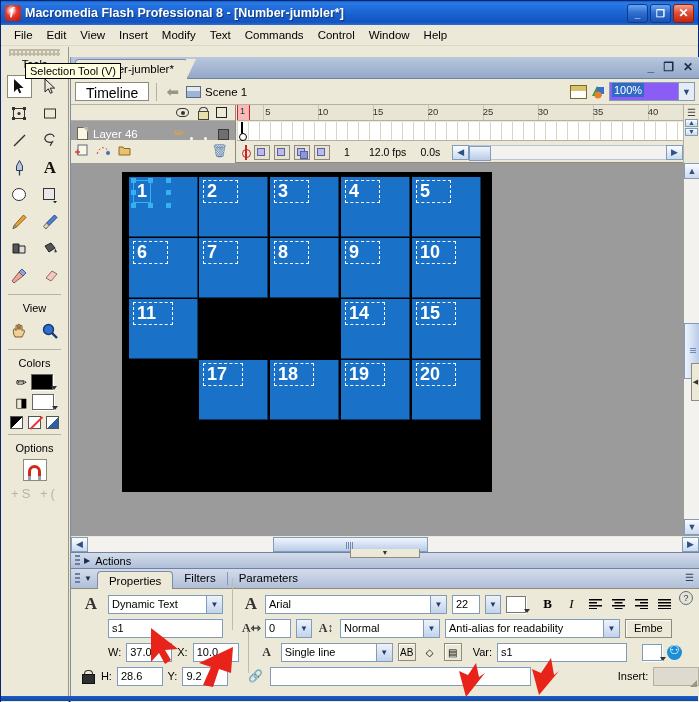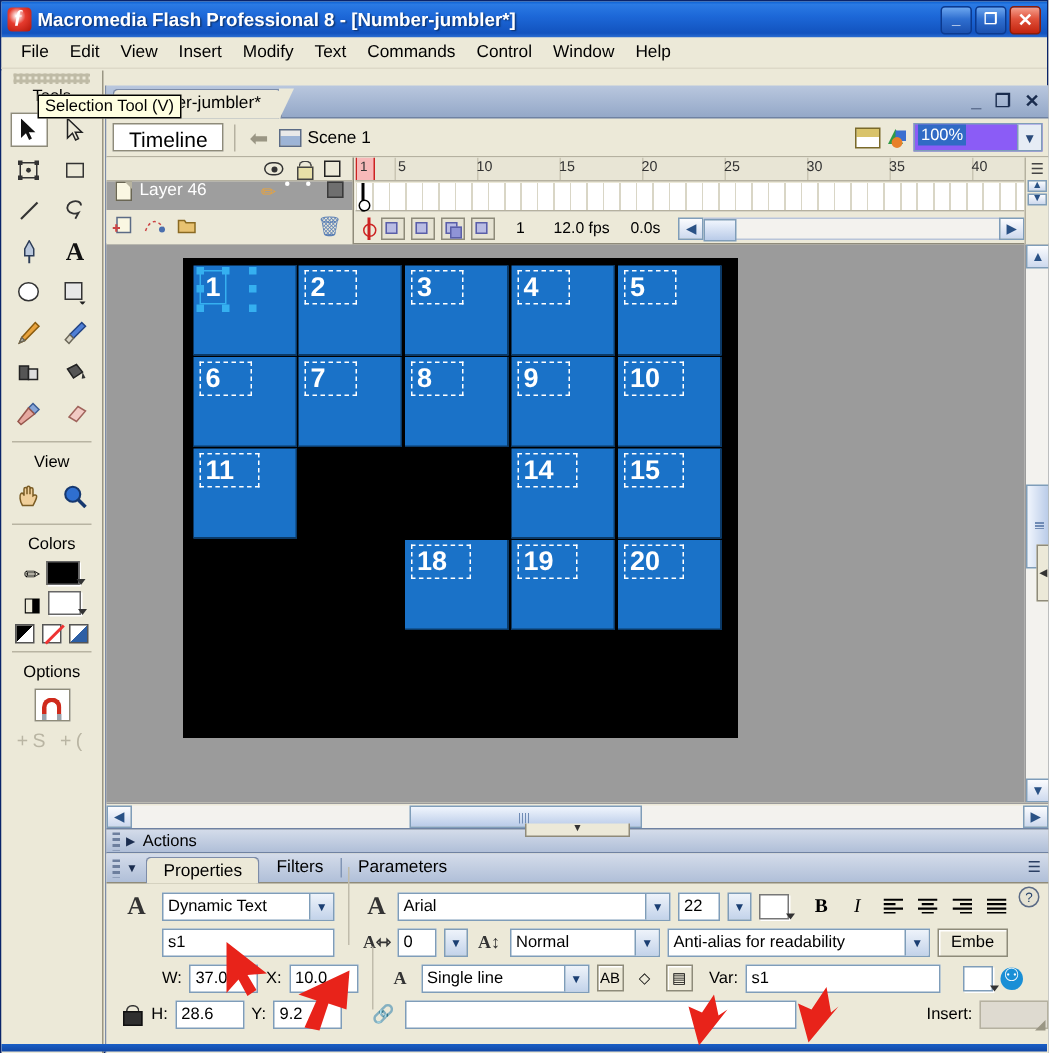--- a/index.html
+++ b/index.html
@@ -129,21 +129,21 @@
               gap:9px; padding-right:8px; border-bottom:1px solid #b5b1a0; }
   .eye { width:13px; height:9px; border-radius:50%/60%; border:1.6px solid #333; position:relative; }
   .eye::after{ content:""; position:absolute; left:4px; top:2px; width:4px; height:4px;
                border-radius:50%; background:#333; }
   .lock { width:9px; height:11px; position:relative; }
   .lock::before{ content:""; position:absolute; left:1px; top:0; width:7px; height:5px;
                border:1.6px solid #444; border-bottom:none; border-radius:4px 4px 0 0; }
   .lock::after{ content:""; position:absolute; left:0; top:4px; width:9px; height:7px;
                background:#e8e0a8; border:1.2px solid #444; }
   .sqr { width:11px; height:11px; border:1.7px solid #222; }
-  .layerrow { display:flex; align-items:flex-start; height:19px; padding-left:6px;
+  .layerrow { display:flex; align-items:flex-end; height:19px; padding-left:6px;
               background:#9e9e9e; color:#fff; }
   .lyr-page { width:11px; height:13px; background:#faf7e2; border:1px solid #6a6654;
               margin-right:5px; position:relative; }
   .lyr-page::after{ content:""; position:absolute; right:-1px; top:-1px; border-left:5px solid transparent;
               border-top:5px solid #b8b4a0; }
   .lyr-name { font-size:11.5px; flex:1; }
   .pencil { color:#e8a33d; font-size:12px; margin-right:6px; }
   .dot { width:3px; height:3px; background:#fff; border-radius:50%; margin-right:11px; }
   .lyr-sqr { width:11px; height:11px; background:#6f6f6f; border:1px solid #3a3a3a; margin-right:6px; }
   .lc-bottom { display:flex; align-items:center; height:20px; padding:0 7px 0 4px; gap:6px; }
@@ -661,20 +661,23 @@
           <div class="tile" style="left:0px;top:122px">
               <span class="tfield" style="width:40px">11</span>
             </div>
           <div class="tile" style="left:212px;top:122px">
               <span class="tfield" style="width:40px">14</span>
             </div>
           <div class="tile" style="left:283px;top:122px">
               <span class="tfield" style="width:40px">15</span>
             </div>
 
+          <div class="tile" style="left:70px;top:183px">
+              <span class="tfield" style="width:40px">17</span>
+            </div>
           <div class="tile" style="left:141px;top:183px">
               <span class="tfield" style="width:40px">18</span>
             </div>
           <div class="tile" style="left:212px;top:183px">
               <span class="tfield" style="width:40px">19</span>
             </div>
           <div class="tile" style="left:283px;top:183px">
               <span class="tfield" style="width:40px">20</span>
             </div>
         </div>

